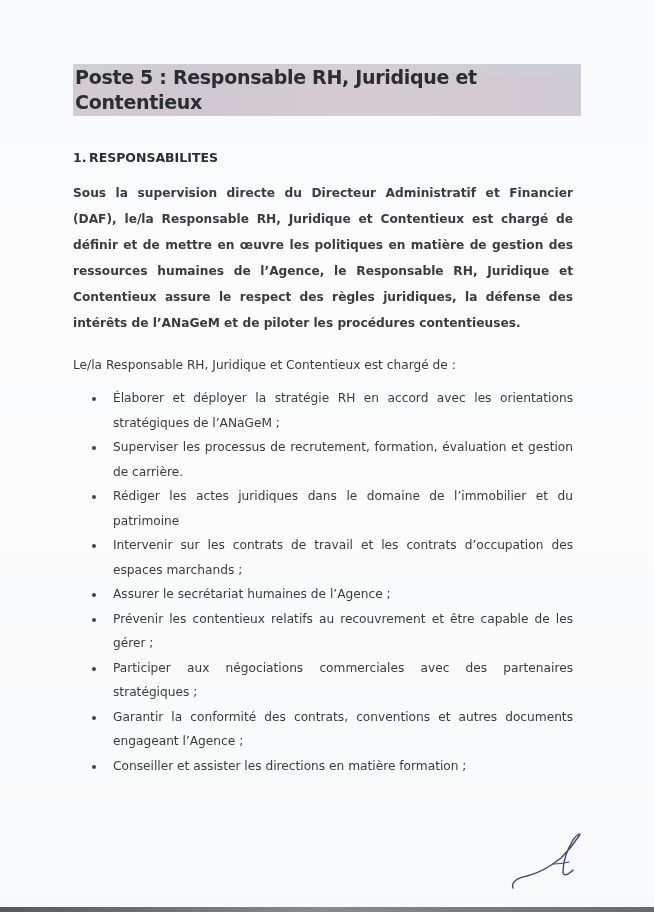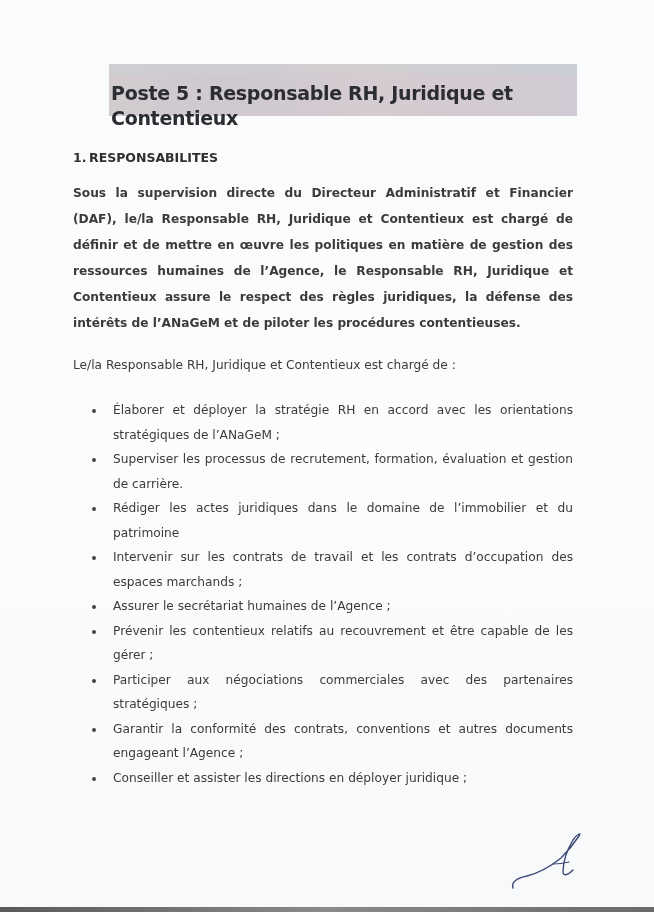--- a/index.html
+++ b/index.html
@@ -25,26 +25,25 @@
     .bottom-edge {
       position: absolute;
       left: 0; top: 907px;
       width: 654px; height: 5px;
       background: linear-gradient(90deg, #5a5a5a, #8a8a88, #6a6a6a);
     }
     .title-bar {
       position: absolute;
       left: 73px;
       top: 64px;
-      width: 468px;
+      width: 508px;
       height: 52px;
       background: linear-gradient(90deg, #d2cccf 0%, #cfc8d1 25%, #d4ccd0 55%, #d3cbd1 80%, #d0cad4 100%);
       box-sizing: border-box;
-      padding: 17px 0 0 2px;
-      margin-left: 36px;
+      padding: 1px 0 0 2px;
     }
     .title-bar::before {
       content: "";
       position: absolute;
       left: 0; top: 0; right: 0; height: 10px;
       background: linear-gradient(90deg, rgba(200,215,215,0.35), rgba(210,220,215,0.2), rgba(190,215,220,0.35));
     }
     .title-text {
       position: relative;
       font-family: "DejaVu Sans", sans-serif;
@@ -75,21 +74,21 @@
       font-size: 12.2px;
       line-height: 26px;
       text-align: justify;
       color: #3b3b3d;
     }
     .para-1 { top: 180px; font-weight: bold; }
     .para-2 { top: 352px; }
     .bullets {
       position: absolute;
       left: 73px;
-      top: 398px;
+      top: 386px;
       width: 500px;
       margin: 0;
       padding: 0;
       list-style: none;
     }
     .bullet-item {
       position: relative;
       padding-left: 40px;
       font-size: 12.2px;
       line-height: 24.5px;
@@ -159,21 +158,21 @@
     <li class="bullet-item">
       <span class="dot"></span>
       <span>Participer aux négociations commerciales avec des partenaires stratégiques ;</span>
     </li>
     <li class="bullet-item">
       <span class="dot"></span>
       <span>Garantir la conformité des contrats, conventions et autres documents engageant l’Agence ;</span>
     </li>
     <li class="bullet-item">
       <span class="dot"></span>
-      <span>Conseiller et assister les directions en déployer juridique ;</span>
+      <span>Conseiller et assister les directions en matière formation ;</span>
     </li>
   </ul>
 
   <svg class="signature" viewBox="0 0 90 70" xmlns="http://www.w3.org/2000/svg">
     <path d="M8 58 C 6 52, 12 48, 22 46 C 34 43, 46 36, 56 28 C 62 22, 70 12, 74 6 C 77 2, 72 4, 68 10 C 62 20, 58 32, 58 42 C 58 46, 62 46, 68 40" fill="none" stroke="#3c4a78" stroke-width="1.4" stroke-linecap="round" stroke-linejoin="round"></path>
     <path d="M48 34 C 54 34, 60 33, 64 32" fill="none" stroke="#3c4a78" stroke-width="1.2" stroke-linecap="round"></path>
   </svg>
 </div>
 
 <div class="bottom-edge"></div>

